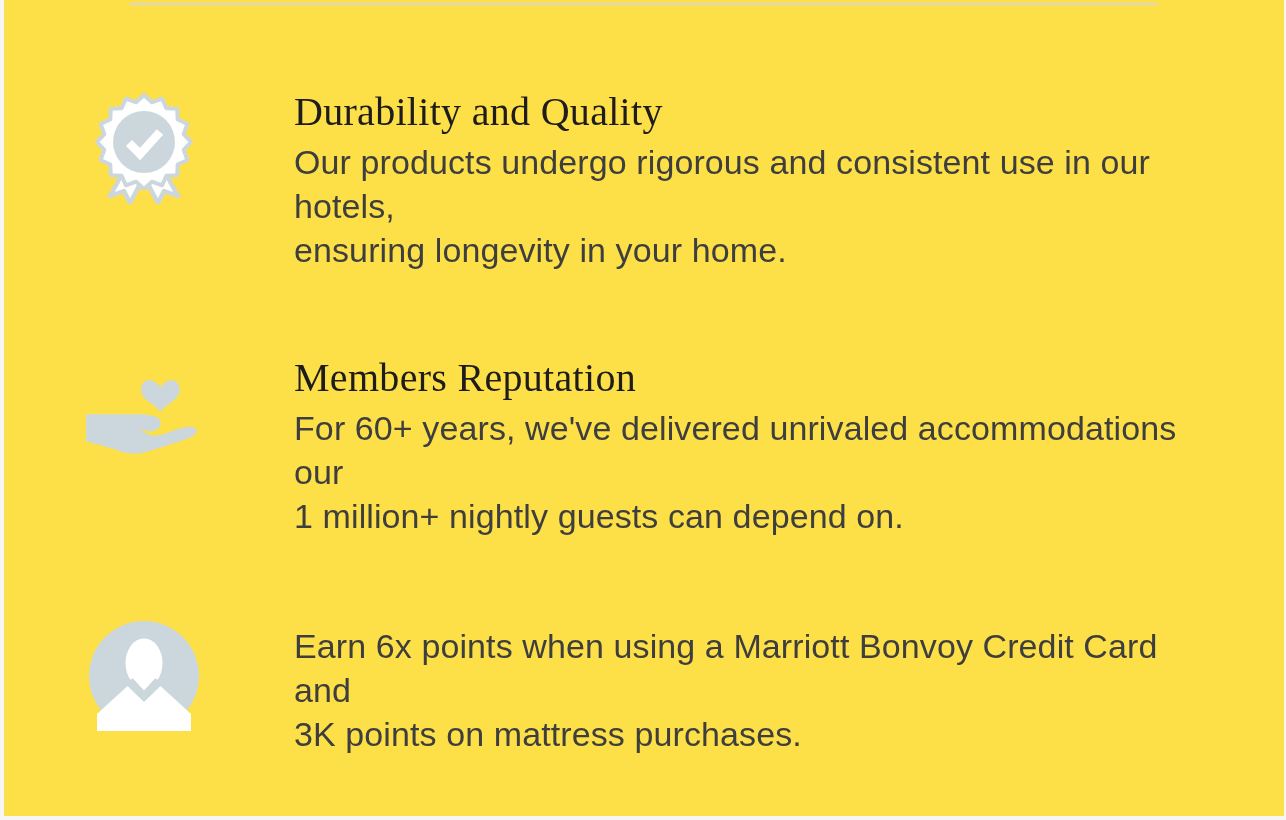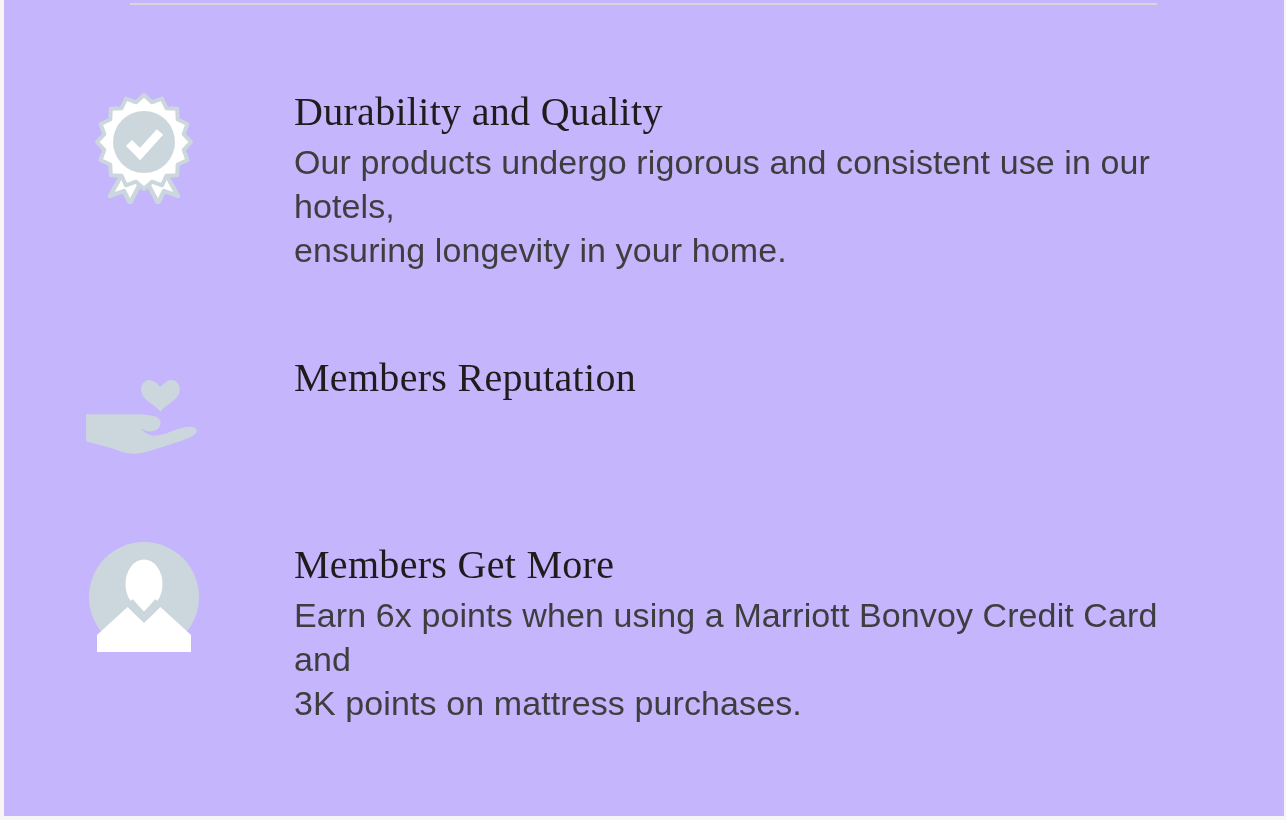--- a/index.html
+++ b/index.html
@@ -5,21 +5,21 @@
   * { box-sizing: border-box; margin: 0; padding: 0; }
   html, body { width: 1286px; height: 820px; overflow: hidden; }
   body {
     background: #f7f6f4;
     font-family: "Liberation Sans", "DejaVu Sans", sans-serif;
   }
   .card {
     position: absolute;
     left: 4px; top: 0;
     width: 1280px; height: 816px;
-    background: #c4b5fd;
+    background: #fde047;
   }
   .top-divider {
     position: absolute;
     left: 126px; top: 3px;
     width: 1027px; height: 2px;
     background: #d7d7d7;
   }
   .features { position: absolute; left: 0; top: 88px; width: 100%; }
   .feature-row { display: flex; align-items: flex-start; }
   .feature-row + .feature-row { margin-top: 82px; }
@@ -79,33 +79,34 @@
 
     <div class="feature-row">
       <div class="icon-cell icon-offset-hand" style="color: rgb(204, 215, 221);">
         <svg width="116" height="82" viewBox="0 0 120 85" aria-hidden="true">
           <path fill="currentColor" d="M77,36 C70,27 57,24 57,13 C57,5 64,1.5 69,4 C73,6 77,10.5 77,10.5 C77,10.5 81,6 85,4 C90,1.5 97,5 97,13 C97,24 84,27 77,36 Z"></path>
           <path fill="currentColor" d="M0,38.5 L50,38.5 C58,38.5 66,39 72,41 C78,43.5 79,49 75,53 C71,56.5 64,57.5 60,55 L57,53 C62,62 74,62 84,58 C94,54 104,50 111,52 C117,54 116,59 107,63 C97,67 80,72.5 65,77 C52,81 40,80 30,75 L0,66.5 Z"></path>
         </svg>
       </div>
       <div class="text-cell">
         <h2 class="feature-title">Members Reputation</h2>
+        <p class="feature-desc">For 60+ years, we've delivered unrivaled accommodations our
+1 million+ nightly guests can depend on.</p>
       </div>
     </div>
 
     <div class="feature-row">
       <div class="icon-cell icon-offset-avatar" style="color: rgb(204, 215, 221);">
         <svg width="110" height="110" viewBox="0 0 110 110" aria-hidden="true">
           <circle cx="55" cy="55" r="55" fill="currentColor"></circle>
           <ellipse cx="55" cy="42" rx="18.5" ry="24.5" fill="#ffffff"></ellipse>
           <path d="M8,93 L44,60 L66,60 L102,93 L102,110 L8,110 Z" fill="#ffffff"></path>
           <path d="M37,63.5 L55,81 L73,63.5 L66.5,57 L55,69.5 L43.5,57 Z" fill="currentColor"></path>
         </svg>
       </div>
       <div class="text-cell">
-        <h2 class="feature-title">Members Get More</h2>
         <p class="feature-desc">Earn 6x points when using a Marriott Bonvoy Credit Card and
 3K points on mattress purchases.</p>
       </div>
     </div>
 
   </div>
 </div>
 
 </body></html>

